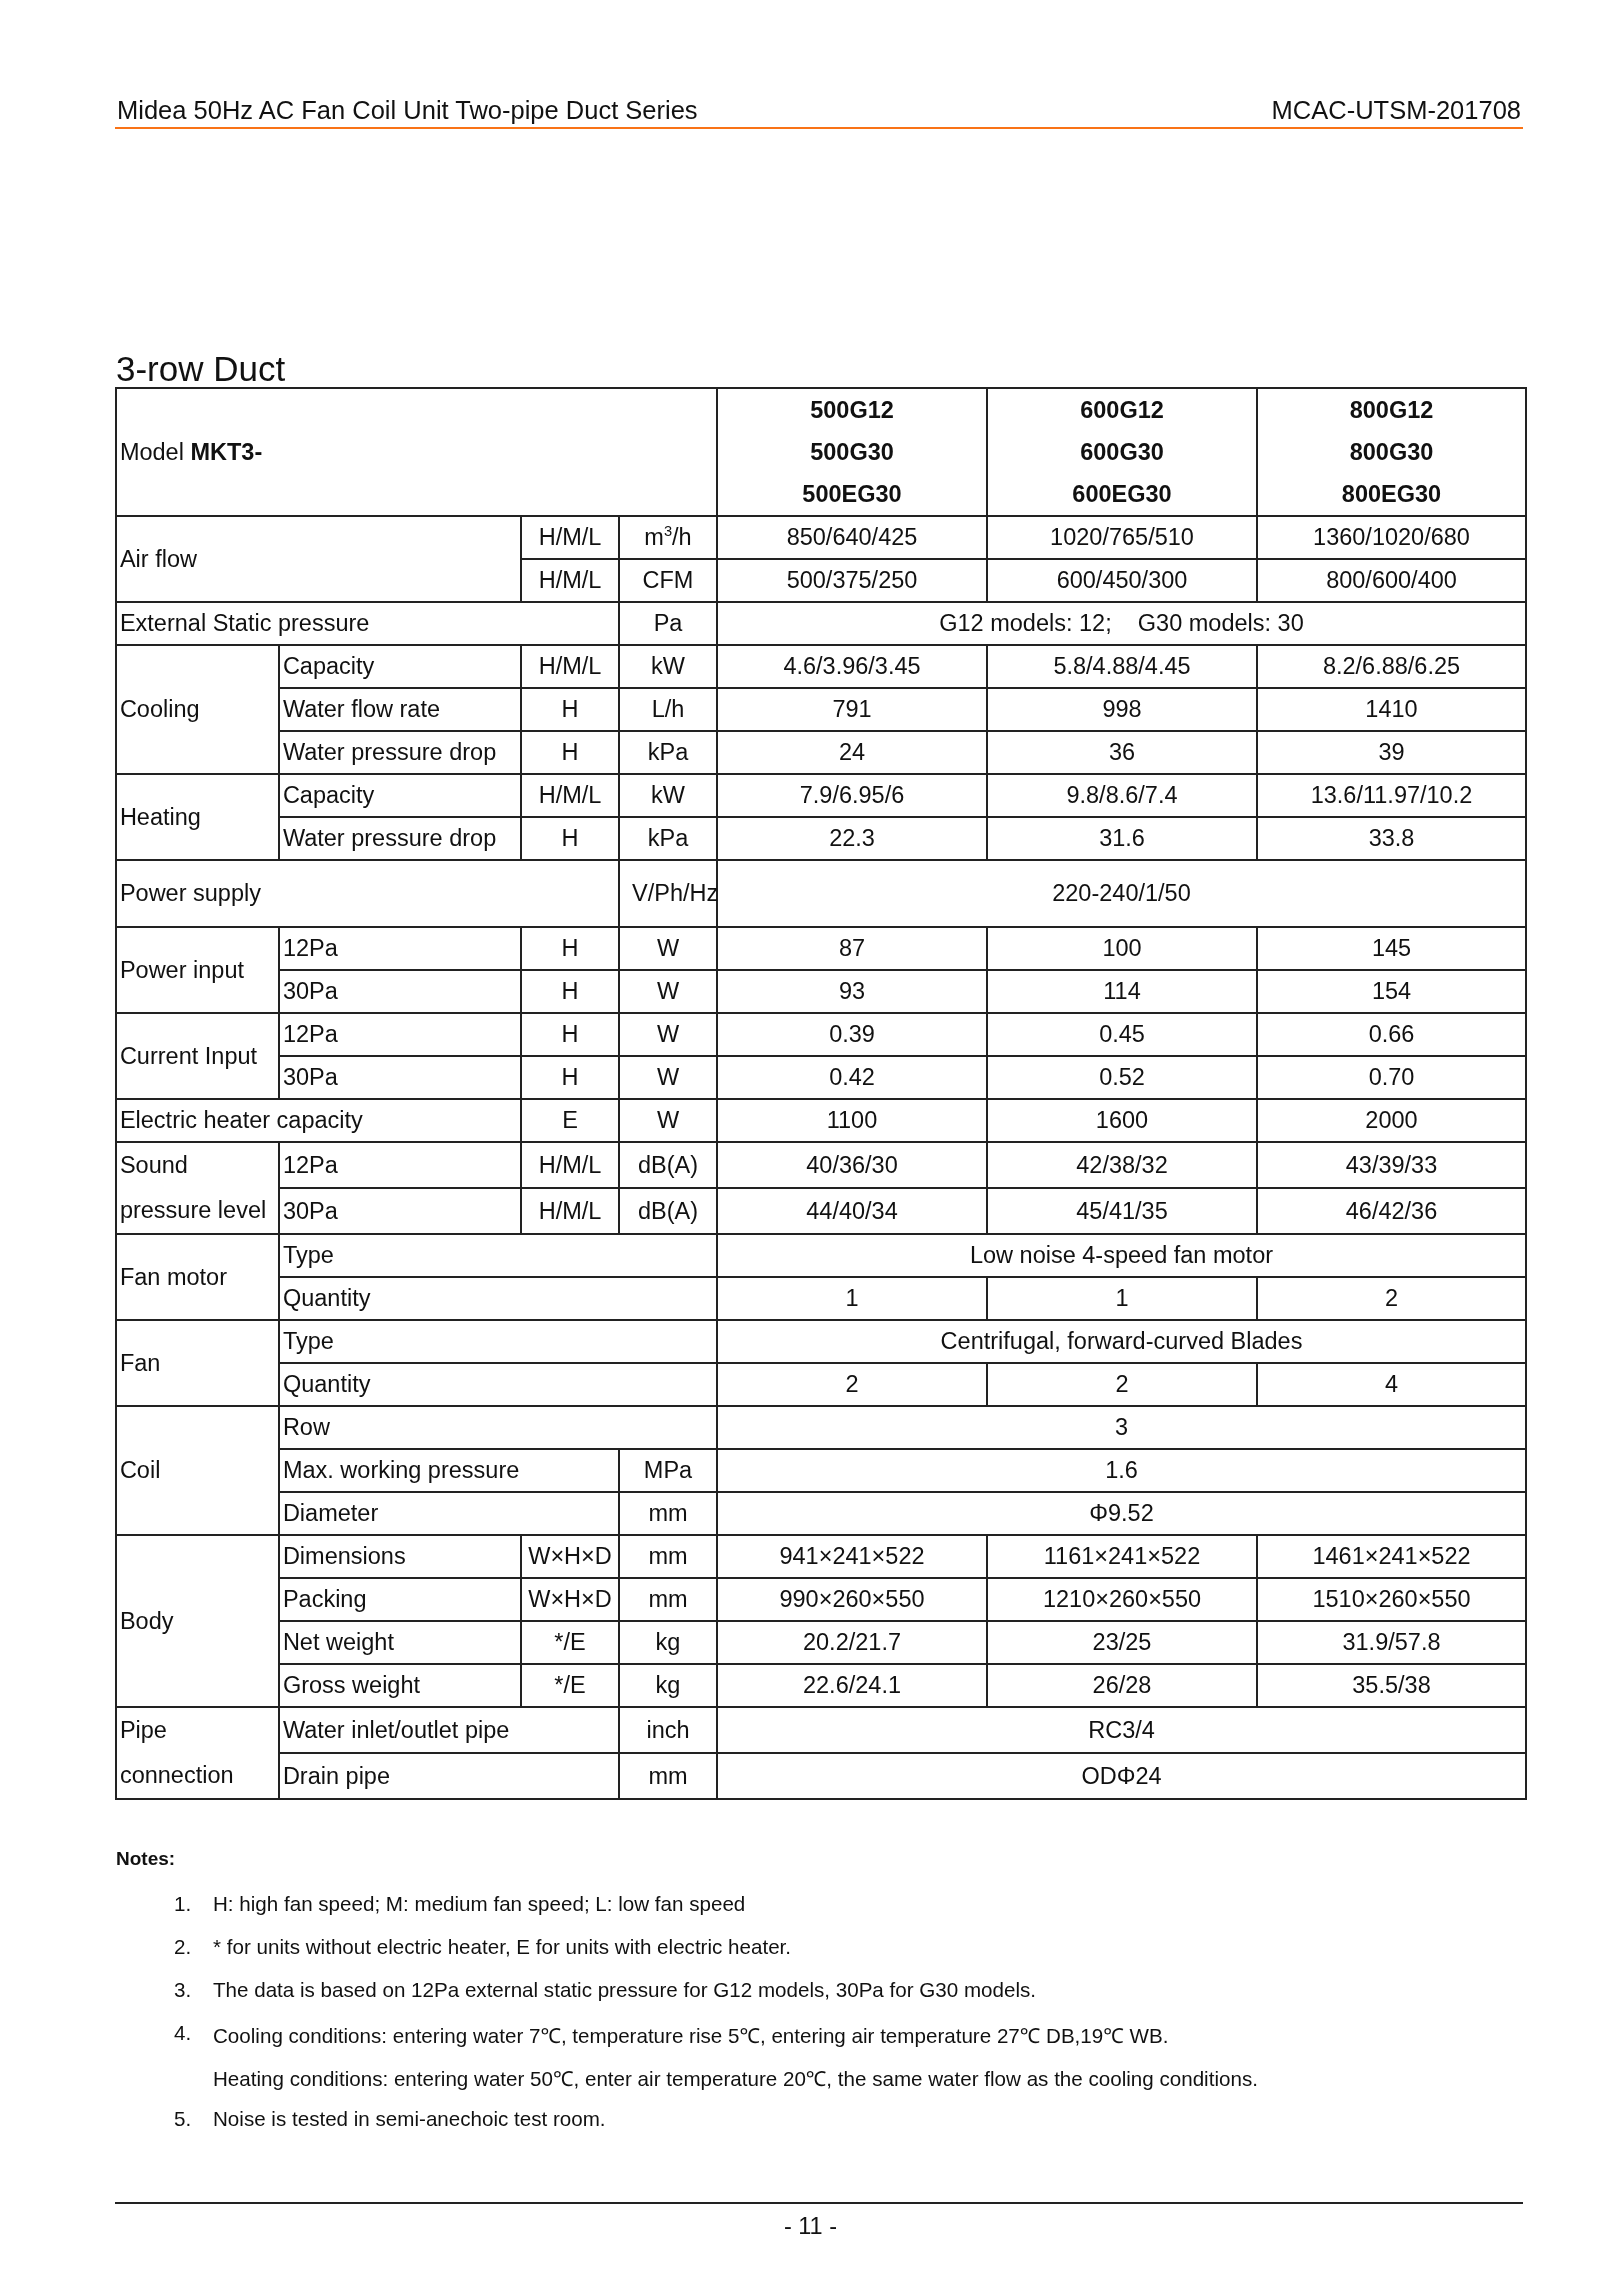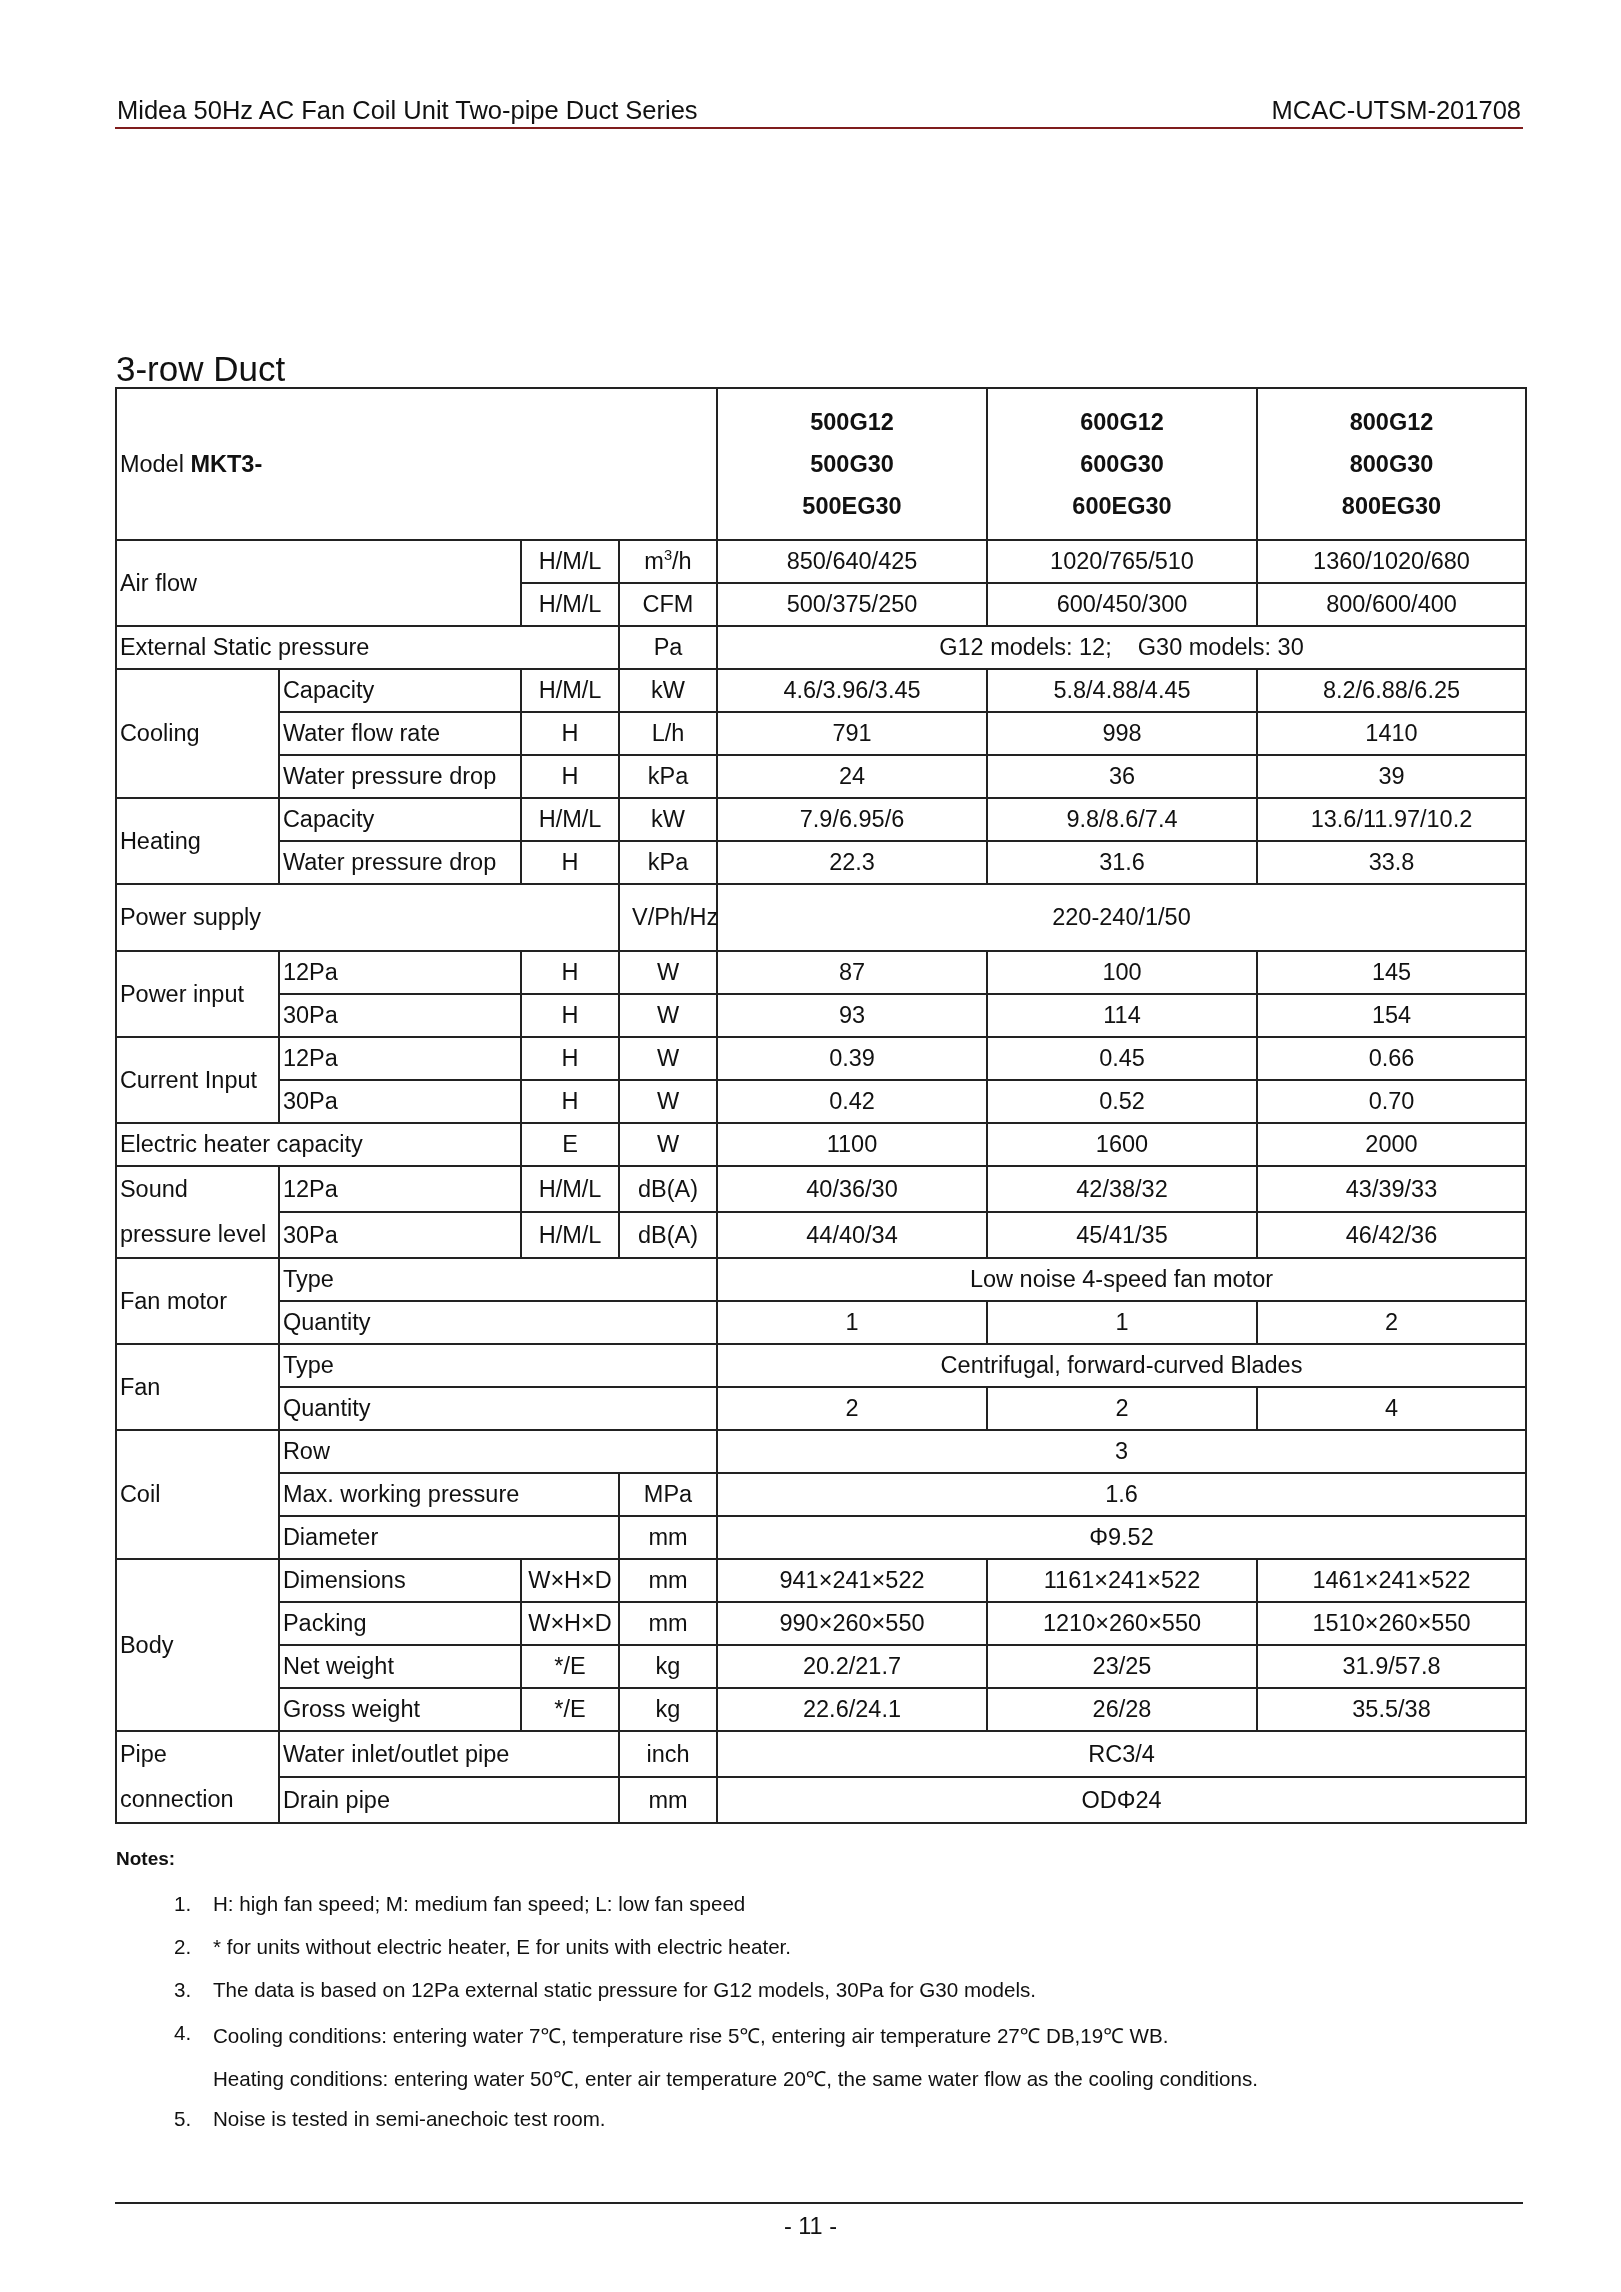--- a/index.html
+++ b/index.html
@@ -1,24 +1,24 @@
 <!DOCTYPE html>
 <html><head>
 <meta charset="utf-8">
 <style>
   html, body { margin: 0; padding: 0; background: #ffffff; }
   body { width: 1621px; height: 2293px; position: relative; font-family: "Liberation Sans", sans-serif; color: #111; }
-  .hdr { position: absolute; top: 94px; left: 115px; width: 1408px; height: 33px; border-bottom: 2px solid #7f1d1d; font-size: 25.5px; }
+  .hdr { position: absolute; top: 94px; left: 115px; width: 1408px; height: 33px; border-bottom: 2px solid #f97316; font-size: 25.5px; }
   .hdr .l { position: absolute; left: 2px; top: 2px; }
   .hdr .r { position: absolute; right: 2px; top: 2px; }
   .section-title { position: absolute; top: 349px; left: 116px; font-size: 35px; }
   table.spec { position: absolute; top: 387px; left: 115px; border-collapse: collapse; table-layout: fixed; width: 1408px; font-size: 23.5px; }
   table.spec td { border: 2px solid #222; padding: 0 2.9px; height: 41px; white-space: nowrap; }
   table.spec td.c { text-align: center; }
-  table.spec td.hd { text-align: center; font-weight: bold; line-height: 42px; height: 126px; padding: 12px; }
+  table.spec td.hd { text-align: center; font-weight: bold; line-height: 42px; height: 126px; padding: 0; }
   table.spec td.model { vertical-align: middle; }
   sup { font-size: 14.7px; line-height: 0; }
   .notes-title { position: absolute; top: 1848px; left: 116px; font-size: 19px; font-weight: bold; }
   .notes { position: absolute; top: 1892px; left: 174px; font-size: 20.6px; }
   .note { height: 43px; position: relative; }
   .note .n { position: absolute; left: 0; width: 29px; }
   .note .t { position: absolute; left: 39px; white-space: nowrap; }
   .footer-line { position: absolute; top: 2202px; left: 115px; width: 1408px; border-top: 2px solid #222; }
   .page-num { position: absolute; top: 2207px; left: 0; width: 1621px; text-align: center; font-size: 23.5px; margin-top: 6px; }
 </style>

